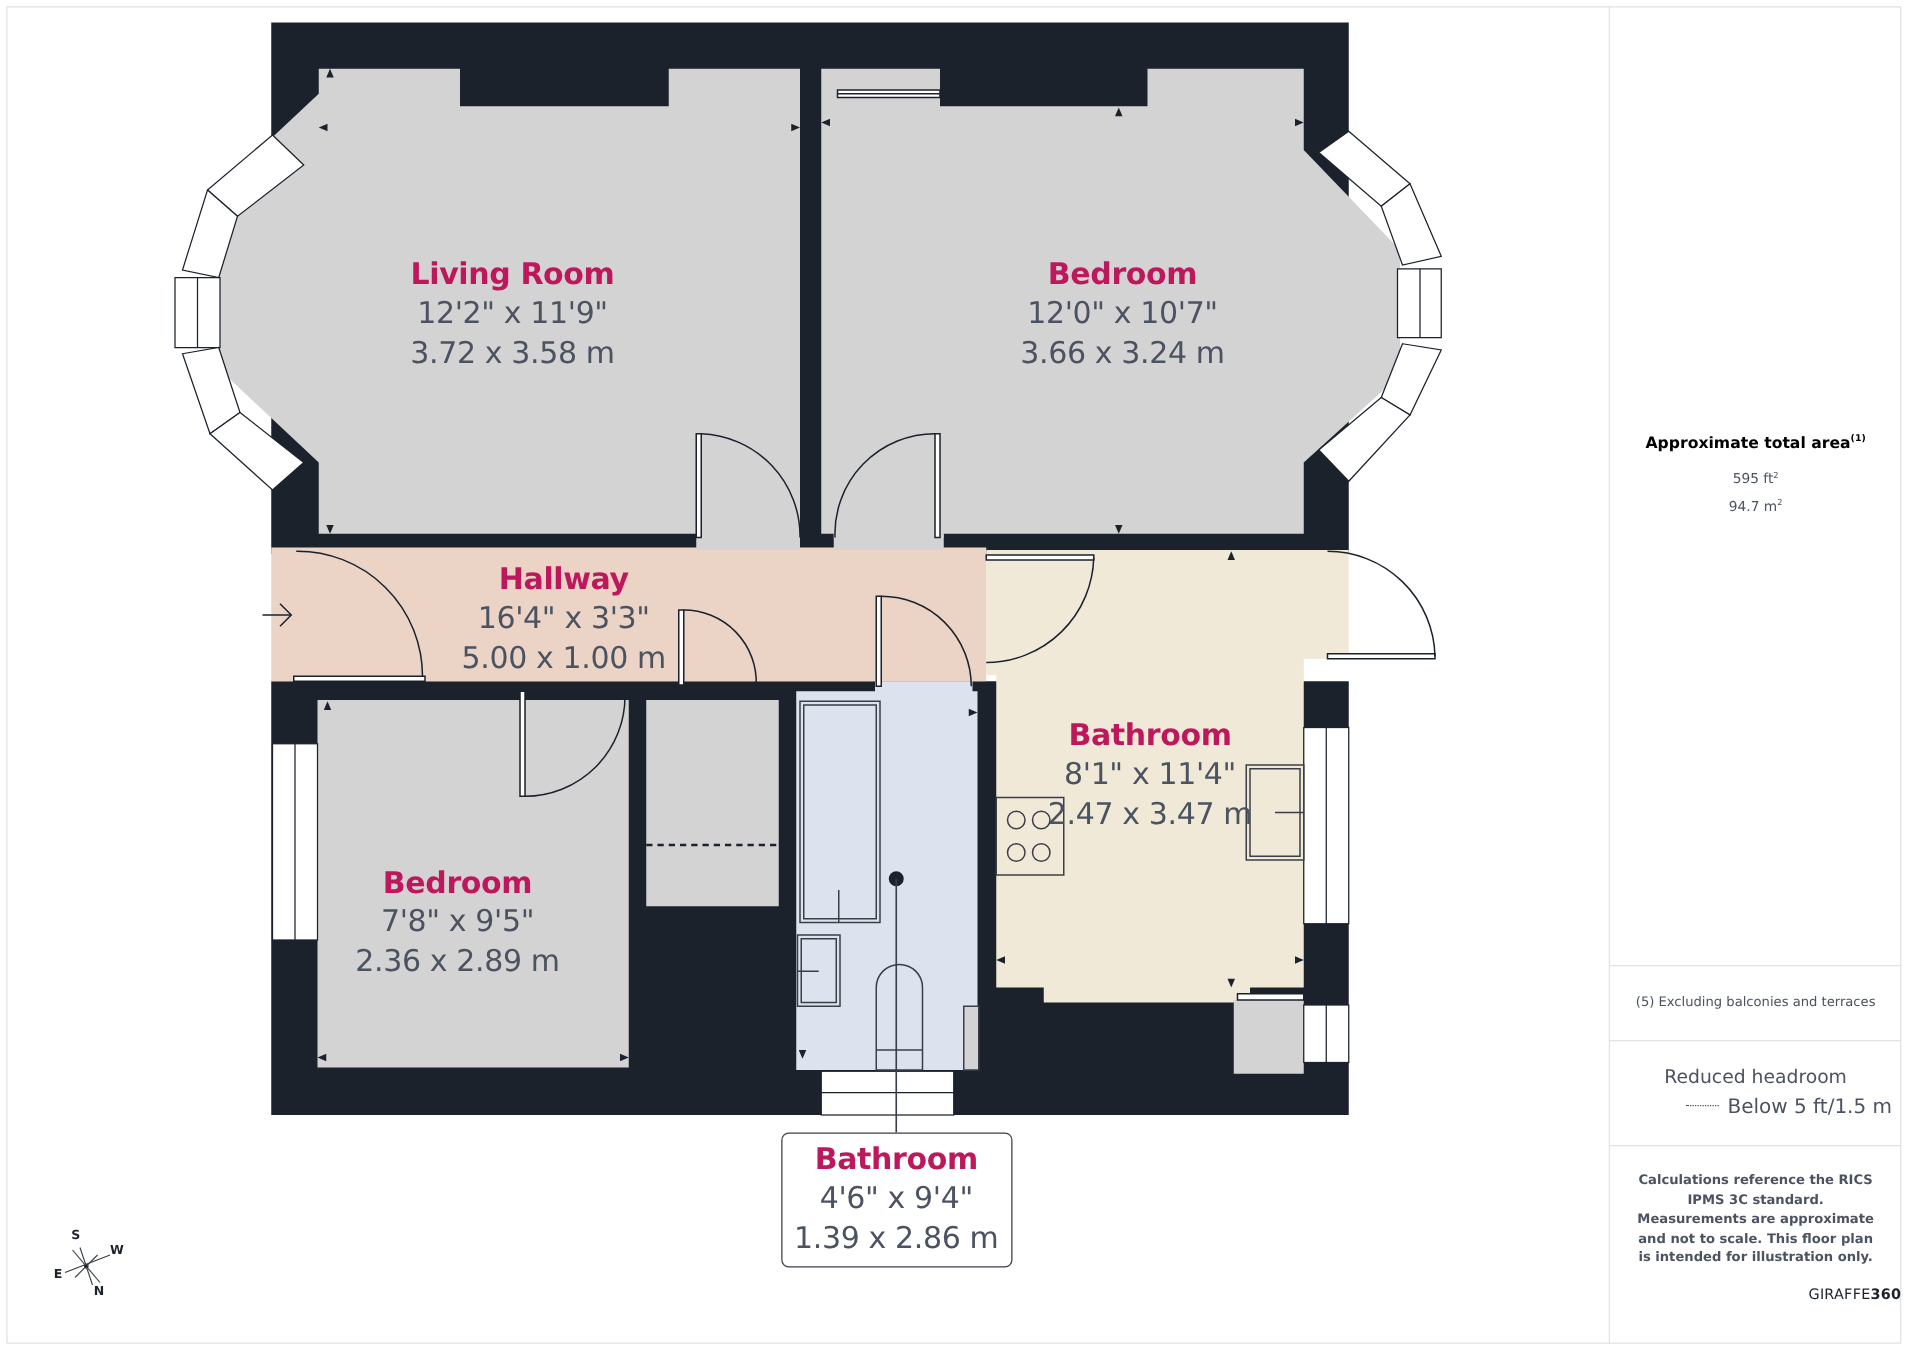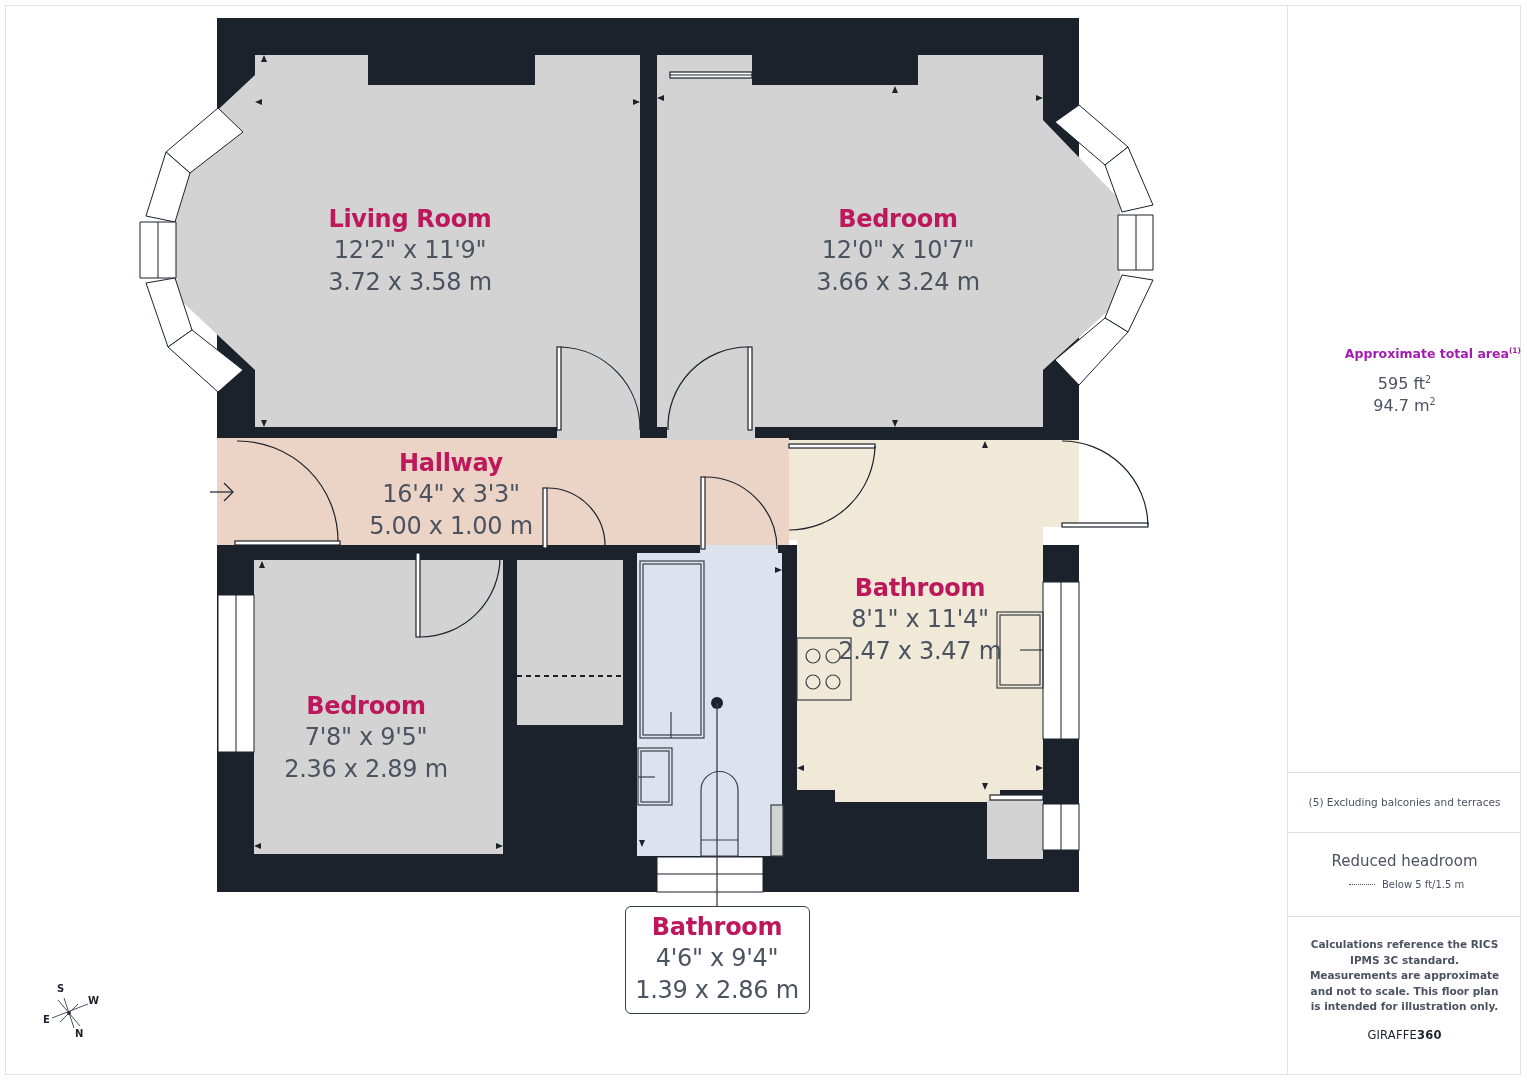--- a/index.html
+++ b/index.html
@@ -5,24 +5,24 @@
   html, body { margin:0; padding:0; background:#ffffff; }
   body { width:1527px; height:1080px; position:relative; overflow:hidden; font-family:"DejaVu Sans", sans-serif; }
   .frame { position:absolute; left:5px; top:5px; width:1516px; height:1070px; border:1px solid #e2e2e2; box-sizing:border-box; }
   .panel-divider { position:absolute; left:1287px; top:5px; width:1px; height:1070px; background:#e2e2e2; }
   .panel-sep { position:absolute; left:1288px; width:233px; height:1px; background:#e2e2e2; }
   .plan { position:absolute; left:0; top:0; width:1280px; height:1080px; }
   .room-label { position:absolute; text-align:center; transform:translateX(-50%); white-space:nowrap; }
   .room-name { font-family:"DejaVu Sans", sans-serif; font-weight:bold; font-size:24px; color:#be185d; line-height:30px; letter-spacing:-0.3px; }
   .room-dim { font-family:"DejaVu Sans", sans-serif; font-size:24px; color:#4b5361; line-height:32px; letter-spacing:-0.3px; }
   .bath-box { position:absolute; left:625px; top:906px; width:185px; height:108px; border:1.5px solid #3a3f47; border-radius:6px; background:#fff; box-sizing:border-box; }
-  .side-title { position:absolute; left:1288px; width:233px; text-align:right; font-family:"DejaVu Sans", sans-serif; font-weight:bold; font-size:12.5px; color:#a21caf; }
-  .side-text { position:absolute; left:1288px; width:233px; text-align:center; font-family:"DejaVu Sans", sans-serif; font-size:16px; color:#4b5361; line-height:16px; }
+  .side-title { position:absolute; left:1288px; width:233px; text-align:center; font-family:"DejaVu Sans", sans-serif; font-weight:bold; font-size:12.5px; color:#000000; }
+  .side-text { position:absolute; left:1288px; width:233px; text-align:center; font-family:"DejaVu Sans", sans-serif; font-size:11px; color:#4b5361; line-height:16px; }
   .side-note { position:absolute; left:1306px; width:197px; text-align:center; font-family:"DejaVu Sans", sans-serif; font-size:10.5px; color:#4b5361; line-height:15.5px;font-weight:bold; }
-  .brand { position:absolute; left:1288px; width:233px; text-align:center; font-family:"DejaVu Sans", sans-serif; font-size:11.5px; color:#1b222c; letter-spacing:0.2px; }
+  .brand { position:absolute; left:1288px; width:233px; text-align:right; font-family:"DejaVu Sans", sans-serif; font-size:11.5px; color:#1b222c; letter-spacing:0.2px; }
   .brand b { font-weight:bold; }
   .compass-letter { position:absolute; font-family:"DejaVu Sans", sans-serif; font-weight:bold; font-size:10px; color:#1b222c; }
   sup { font-size:60%; }
 </style>
 </head>
 <body>
 
 <div class="frame"></div>
 <div class="panel-divider"></div>
 
@@ -232,20 +232,20 @@
 <div class="side-text" style="top:394px;">
   <span>94.7 m</span><sup>2</sup>
 </div>
 
 <div class="panel-sep" style="top:772px;"></div>
 <div class="side-text" style="top:794px; font-size:10.5px;">(5) Excluding balconies and terraces</div>
 
 <div class="panel-sep" style="top:832px;"></div>
 <div class="side-text" style="top:853px; font-size:15px;">Reduced headroom</div>
 <div style="position:absolute; left:1349px; top:884px; width:26px; border-top:1px dotted #4b5361;"></div>
-<div class="side-text" style="top:877px; left:1382px; width:auto; text-align:center; font-size:10px;">Below 5 ft/1.5 m</div>
+<div class="side-text" style="top:877px; left:1382px; width:auto; text-align:center; font-size:16px;">Below 5 ft/1.5 m</div>
 
 <div class="panel-sep" style="top:916px;"></div>
 <div class="side-note" style="top:937px;">Calculations reference the RICS IPMS 3C standard. Measurements are approximate and not to scale. This floor plan is intended for illustration only.</div>
 
 <div class="brand" style="top:1028px;">
   <span>GIRAFFE</span><b>360</b>
 </div>
 
 </body></html>

